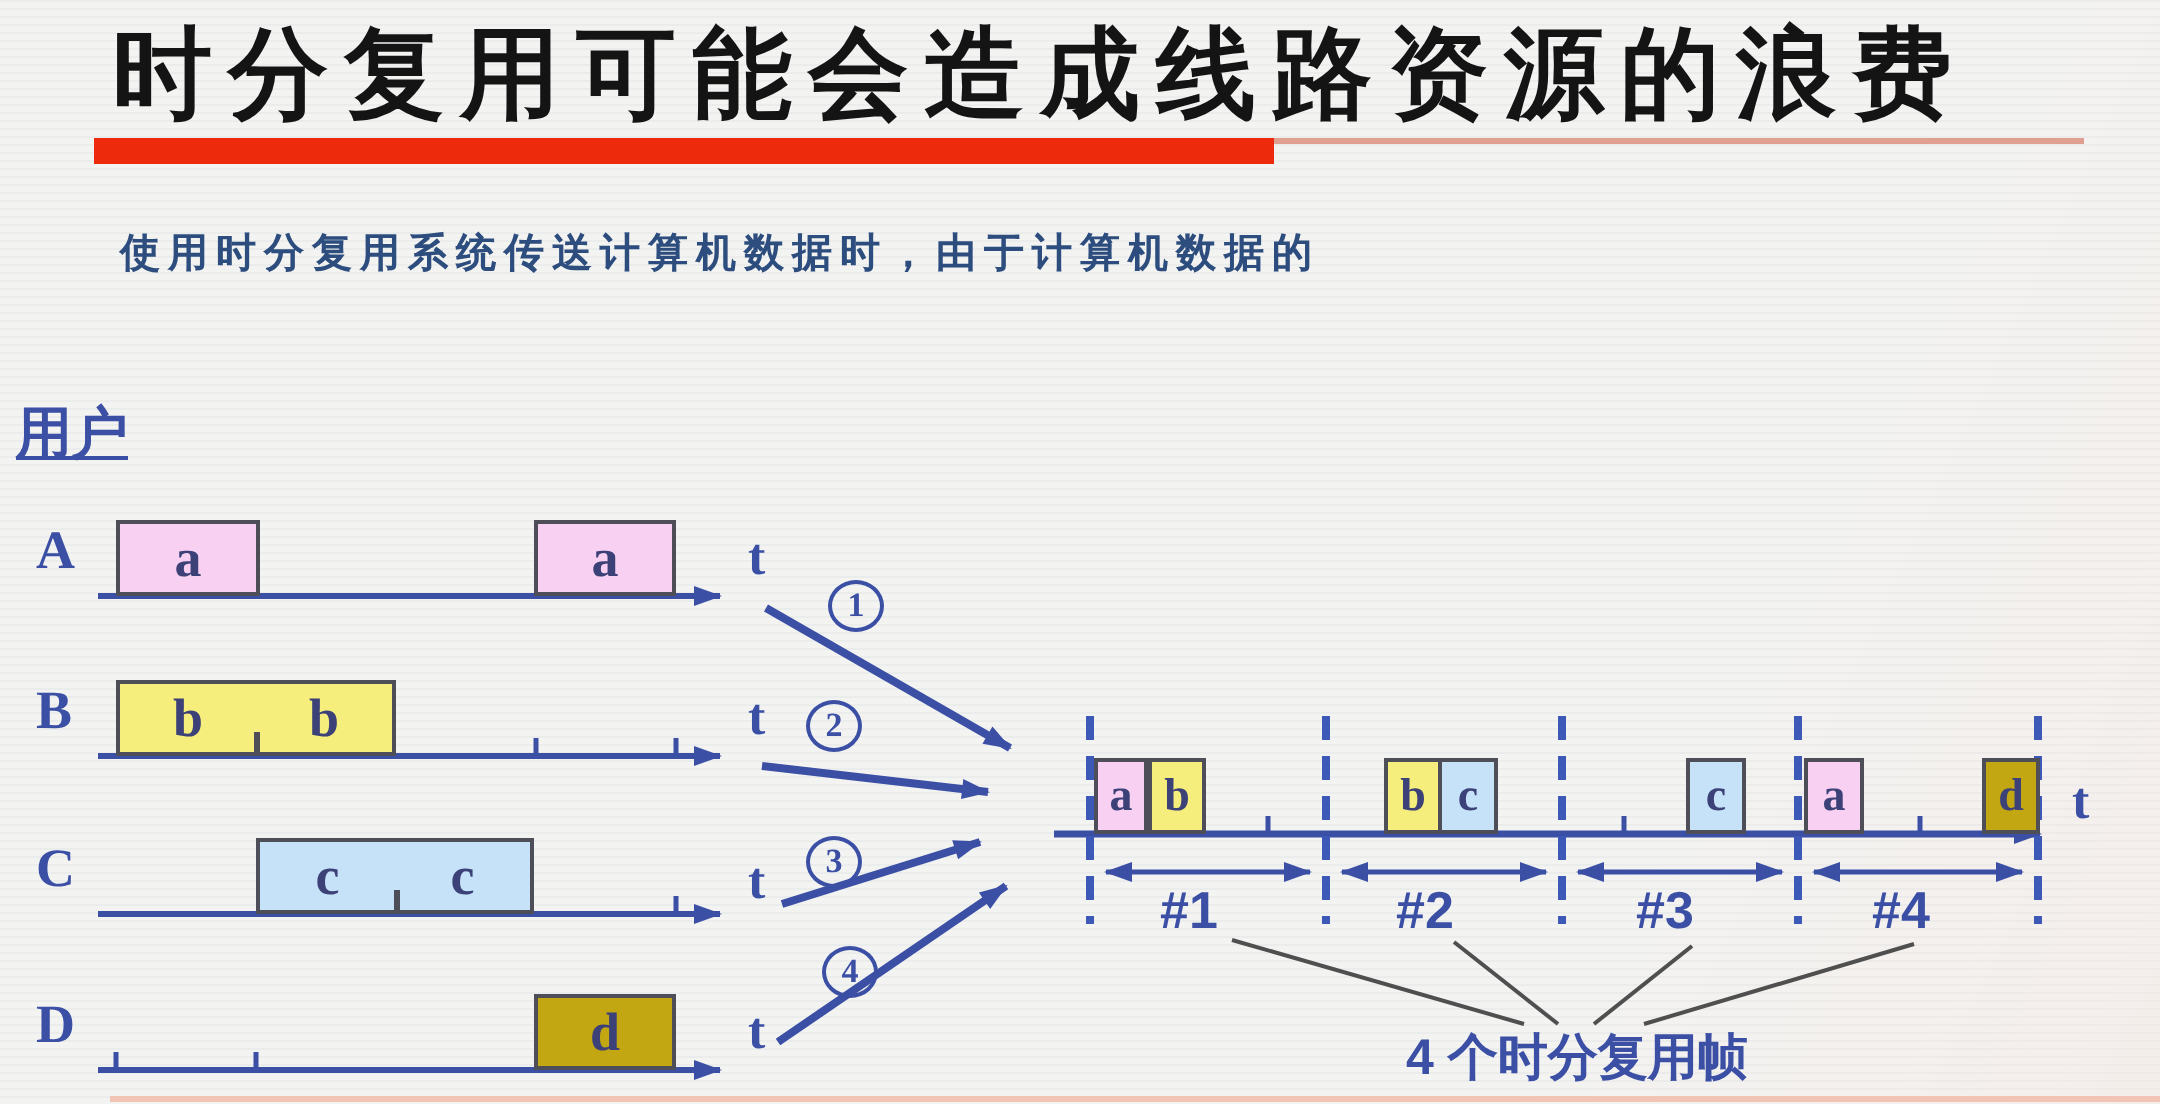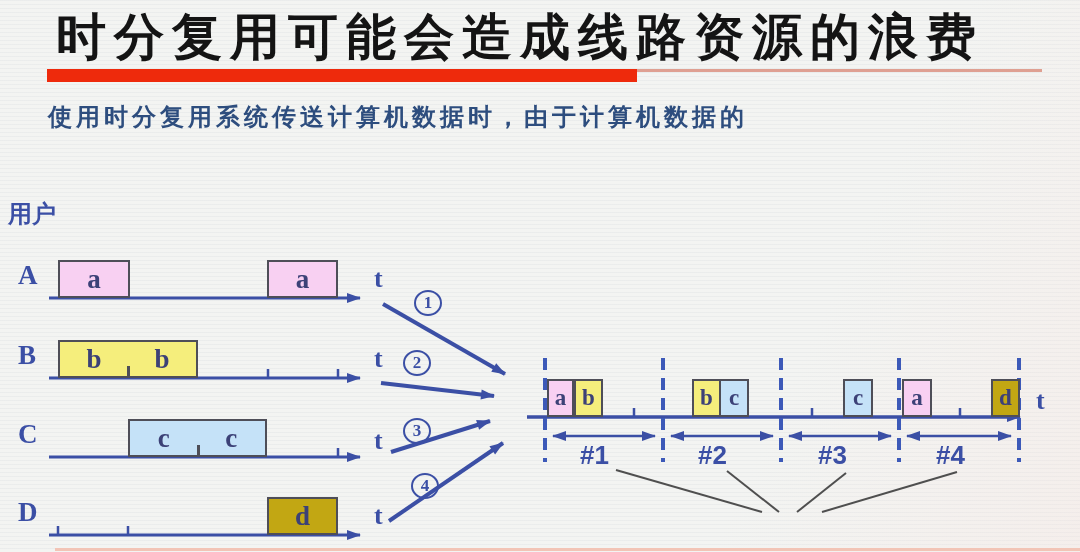--- a/index.html
+++ b/index.html
@@ -14,27 +14,27 @@
   }
   .abs{position:absolute;}
   .slide-title{
     left:56px; top:4px; width:1000px; margin:0;
     font-size:50px; font-weight:900; letter-spacing:8px; color:#141414;
     font-family:"Liberation Sans", sans-serif; white-space:nowrap;
   }
   .red-bar{left:47px; top:69px; width:590px; height:13px; background:#ee2a0c;}
   .red-thin{left:637px; top:69px; width:405px; height:3px; background:#dfa092;}
   .body-line{
-    left:48px; width:1000px; margin:0; font-size:24px; font-weight:bold;
+    left:48px; width:1000px; margin:12px; font-size:20px; font-weight:bold;
     letter-spacing:4px; color:#2d4d7e; white-space:nowrap;
   }
   .body-line.l1{top:101px;}
   .body-line.l2{top:140px;}
   .blue-label{color:#3b4fa5; font-weight:bold; white-space:nowrap;}
-  .users-label{left:8px; top:198px; font-size:24px;}
+  .users-label{left:8px; top:198px; font-size:28px;text-decoration:underline;}
   .row-label{font-size:27px; font-family:"Liberation Serif", serif;}
   .t-label{font-size:26px; font-family:"Liberation Serif", serif;}
   .mux-title{left:437px; top:228px; font-size:24px;}
   .frame-label{font-size:26px;}
   .frames-caption{left:703px; top:512px; font-size:25px;}
   .circ{
     width:28px; height:26px; border:2px solid #3b4fa5; border-radius:50%;
     color:#3b4fa5; font-weight:bold; font-size:17px;
     display:flex; align-items:center; justify-content:center;
     font-family:"Liberation Serif", serif; box-sizing:border-box;
@@ -173,15 +173,16 @@
       <span>d</span>
     </div>
 
   <div class="abs blue-label t-label" style="left:1036px;top:386px;">t</div>
 
   <div class="abs blue-label frame-label" style="left:580px;top:440px;">#1</div>
   <div class="abs blue-label frame-label" style="left:698px;top:440px;">#2</div>
   <div class="abs blue-label frame-label" style="left:818px;top:440px;">#3</div>
   <div class="abs blue-label frame-label" style="left:936px;top:440px;">#4</div>
 
+  <div class="abs blue-label frames-caption">4 个时分复用帧</div>
 
   <div class="abs bottom-line"></div>
 </div>
 
 </body></html>

